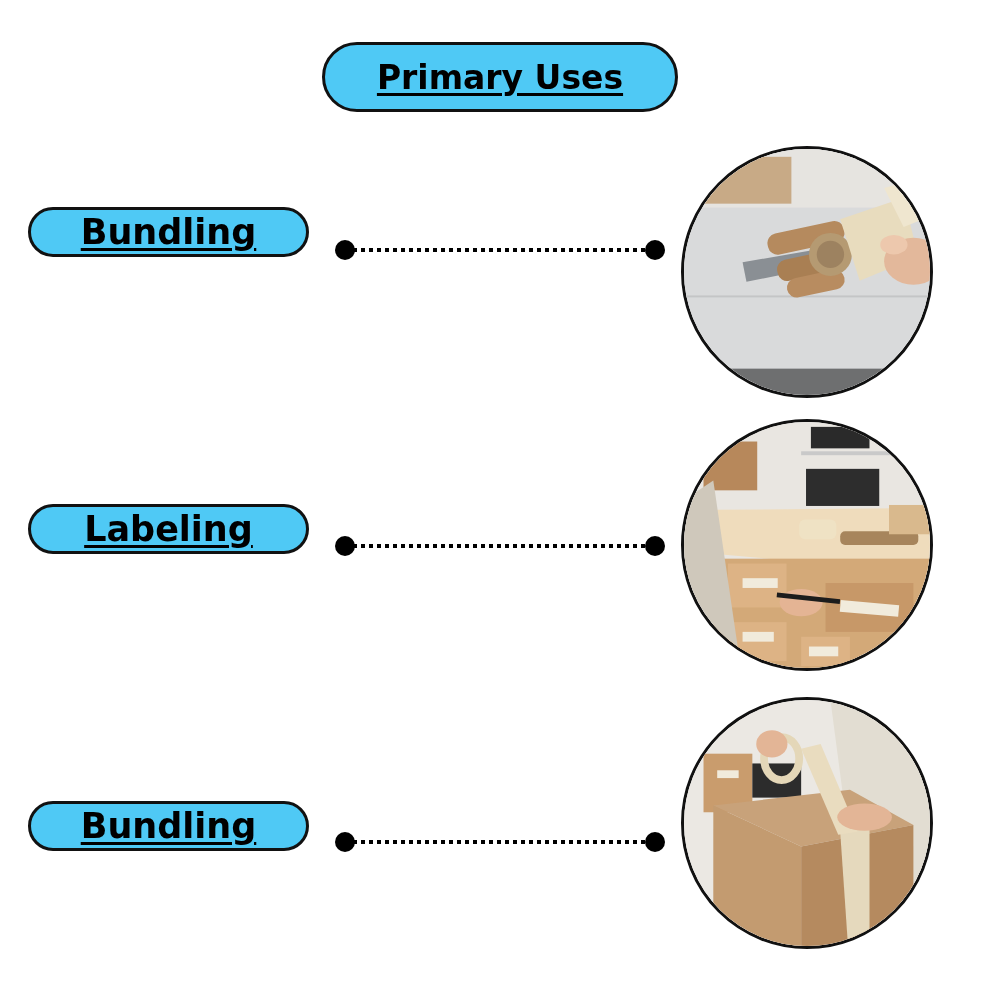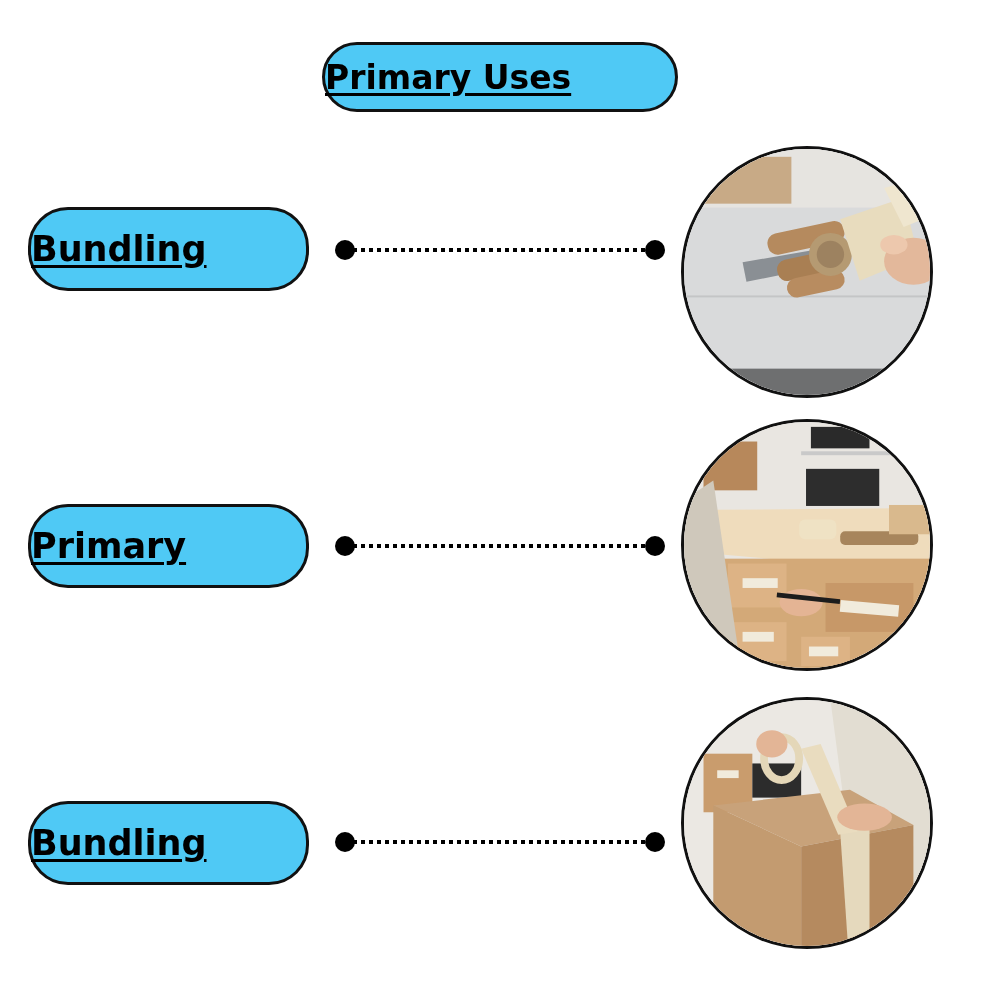--- a/index.html
+++ b/index.html
@@ -1,26 +1,26 @@
 <!DOCTYPE html>
 <html><head>
   <meta charset="utf-8">
   <style>
     html, body { margin: 0; padding: 0; background: #ffffff; }
     body { width: 1000px; height: 1000px; position: relative; overflow: hidden;
            font-family: "DejaVu Sans", sans-serif; }
     .pill {
       position: absolute; box-sizing: border-box;
       background: #4fc9f5; border: 3px solid #111111; border-radius: 40px;
-      display: flex; align-items: center; justify-content: flex-start;
+      display: flex; align-items: center; justify-content: center;
       color: #000; font-weight: bold; text-decoration: underline;
       text-decoration-thickness: 3px; text-underline-offset: 4px;
     }
     .title-pill { left: 322px; top: 42px; width: 356px; height: 70px; font-size: 33px; }
-    .use-pill { left: 28px; width: 281px; height: 84px; font-size: 35px; }
+    .use-pill { left: 28px; width: 281px; height: 50px; font-size: 35px; }
     .connector { position: absolute; left: 335px; width: 330px; height: 22px; }
     .dot { position: absolute; top: 0; width: 20px; height: 20px; border-radius: 50%; background: #000; }
     .dot.left { left: 0; }
     .dot.right { right: 0; }
     .dots-line { position: absolute; left: 18px; right: 18px; top: 8px; height: 4px;
       background-image: linear-gradient(to right, #000 0 4px, transparent 4px 8px);
       background-size: 8px 4px; background-repeat: repeat-x; }
     .photo {
       position: absolute; width: 252px; height: 252px; border-radius: 50%;
       border: 3px solid #111; box-sizing: border-box; overflow: hidden; left: 681px;
@@ -56,21 +56,21 @@
     <circle cx="150" cy="108" r="22" fill="#b59a72"></circle>
     <circle cx="150" cy="108" r="14" fill="#9d8260"></circle>
     <polygon points="160,72 225,50 240,110 180,135" fill="#e8dcbe"></polygon>
     <polygon points="205,40 240,30 250,70 225,80" fill="#efe6cf"></polygon>
     <ellipse cx="235" cy="115" rx="30" ry="24" fill="#e3b89b"></ellipse>
     <ellipse cx="215" cy="98" rx="14" ry="10" fill="#edc8ad"></ellipse>
   </svg>
 </div>
 
 <div class="pill use-pill" style="top:504px">
-  <span>Primary</span>
+  <span>Labeling</span>
 </div>
 <div class="connector" style="top:536px">
   <div class="dot left"></div>
   <div class="dots-line"></div>
   <div class="dot right"></div>
 </div>
 <div class="photo" style="top:419px">
   <svg viewBox="0 0 252 252">
     <rect width="252" height="252" fill="#e9e6e1"></rect>
     <rect x="20" y="20" width="55" height="50" fill="#b7885b"></rect>

